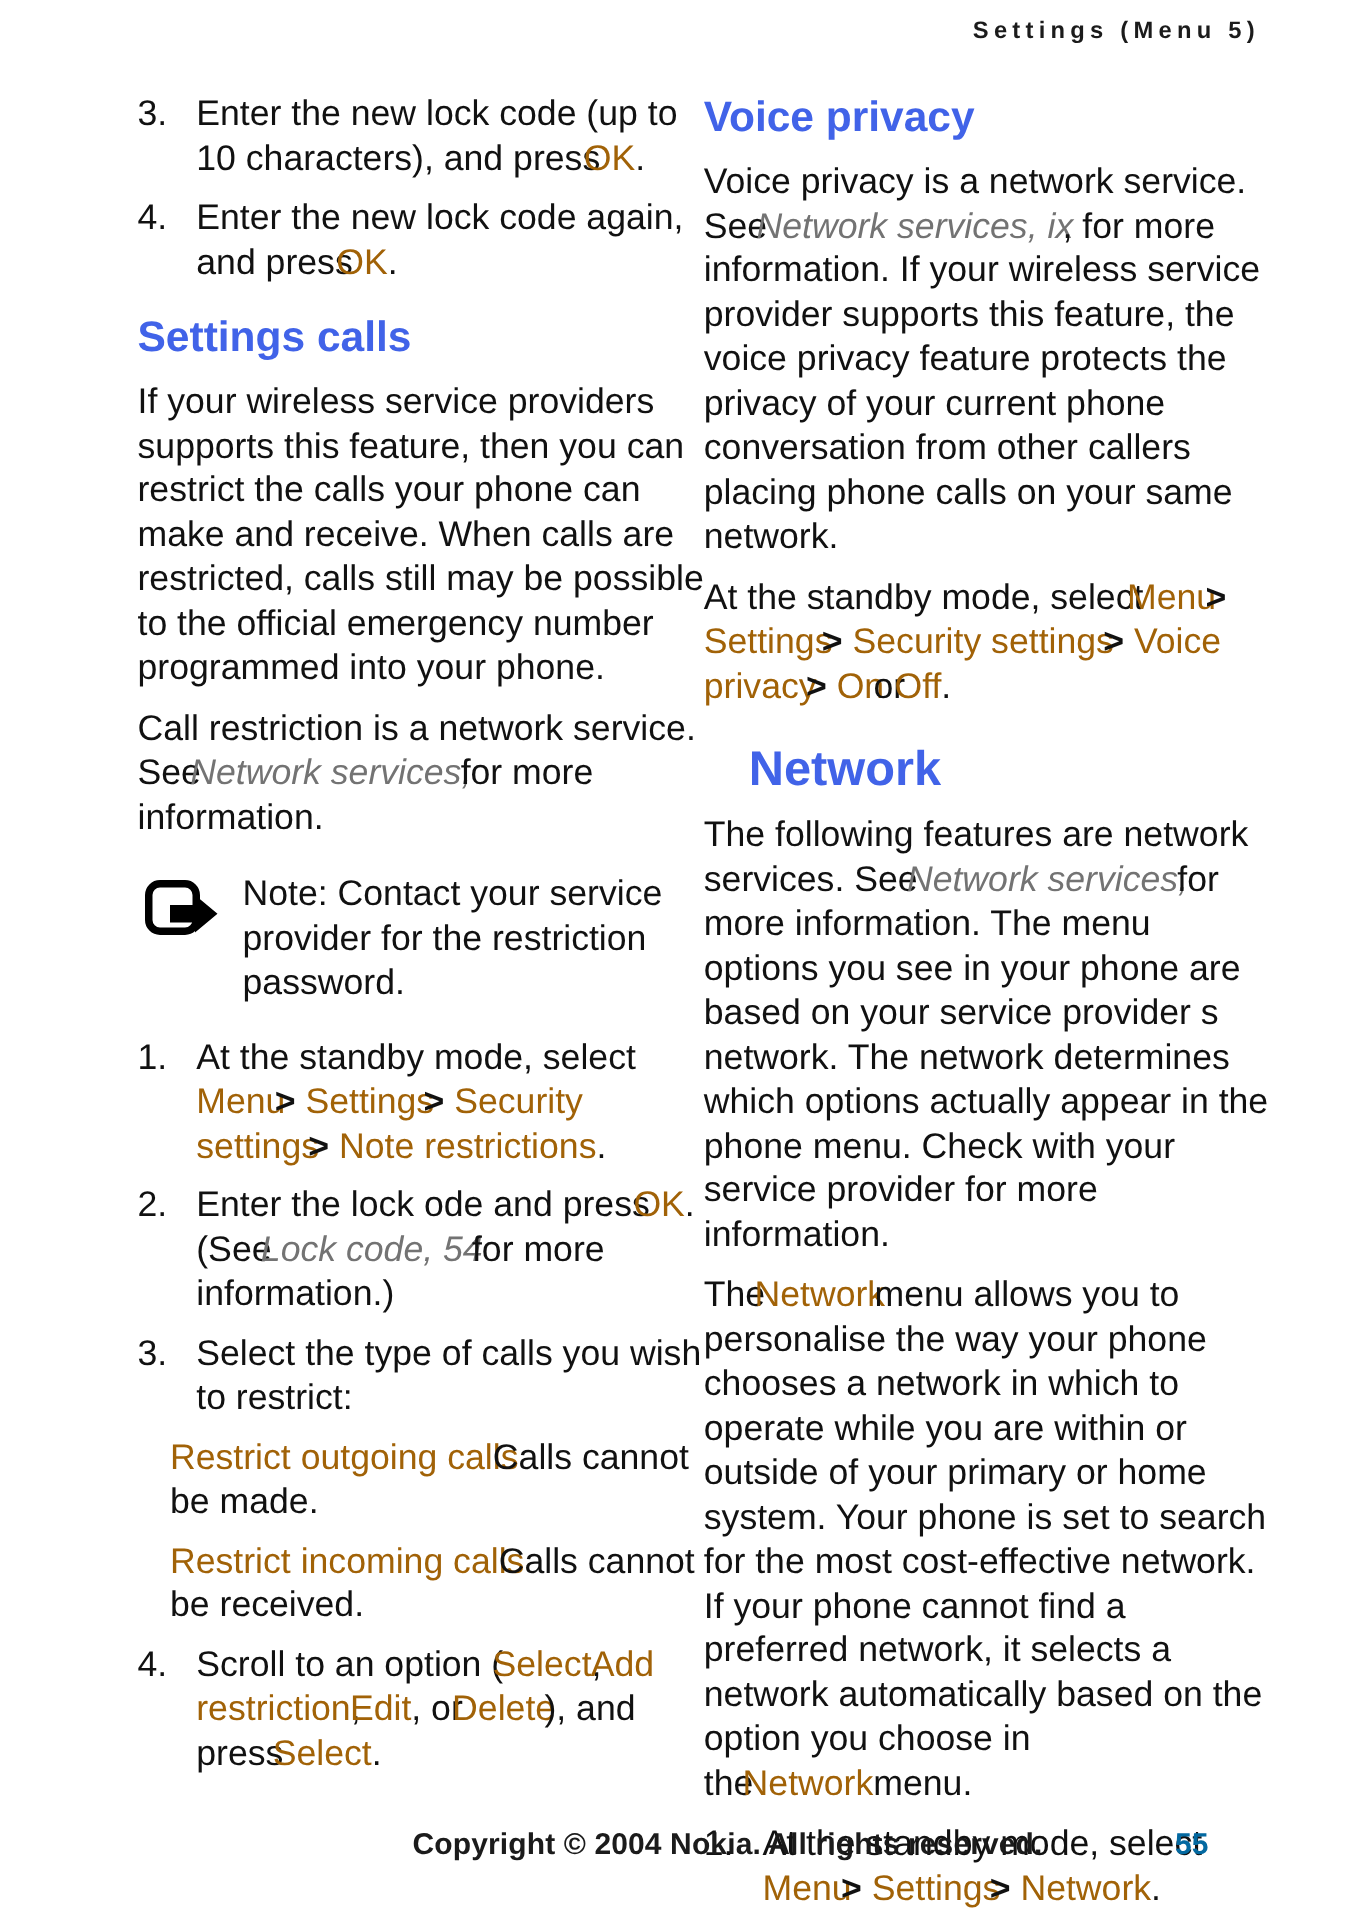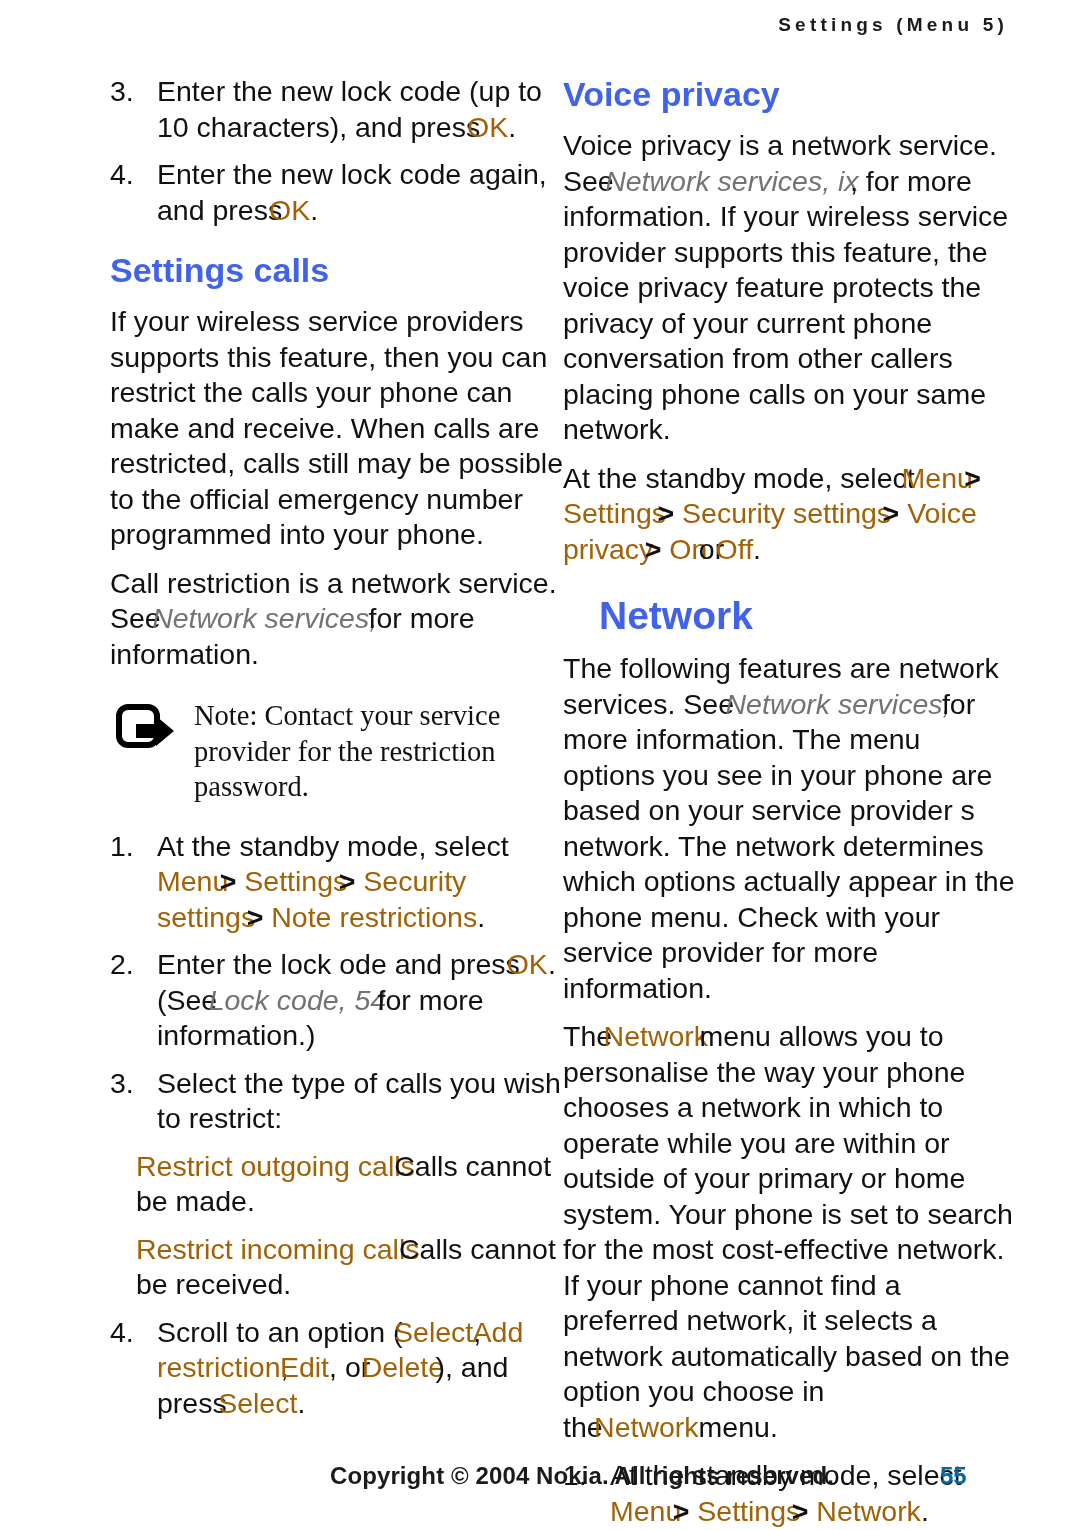--- a/index.html
+++ b/index.html
@@ -109,21 +109,20 @@
     line-height: 35.5px;
     margin: 0 0 12px 26px;
   }
 
   
   .note {
     position: relative;
     margin: 26px 0 24px 0;
     padding-left: 84px;
     min-height: 70px;
-    font-family: Liberation Serif, serif;
   }
   .note .note-text {
     font-size: 28.5px;
     line-height: 35.5px;
     color: #111111;
   }
   .note-icon {
     position: absolute;
     left: 6px;
     top: 6px;

